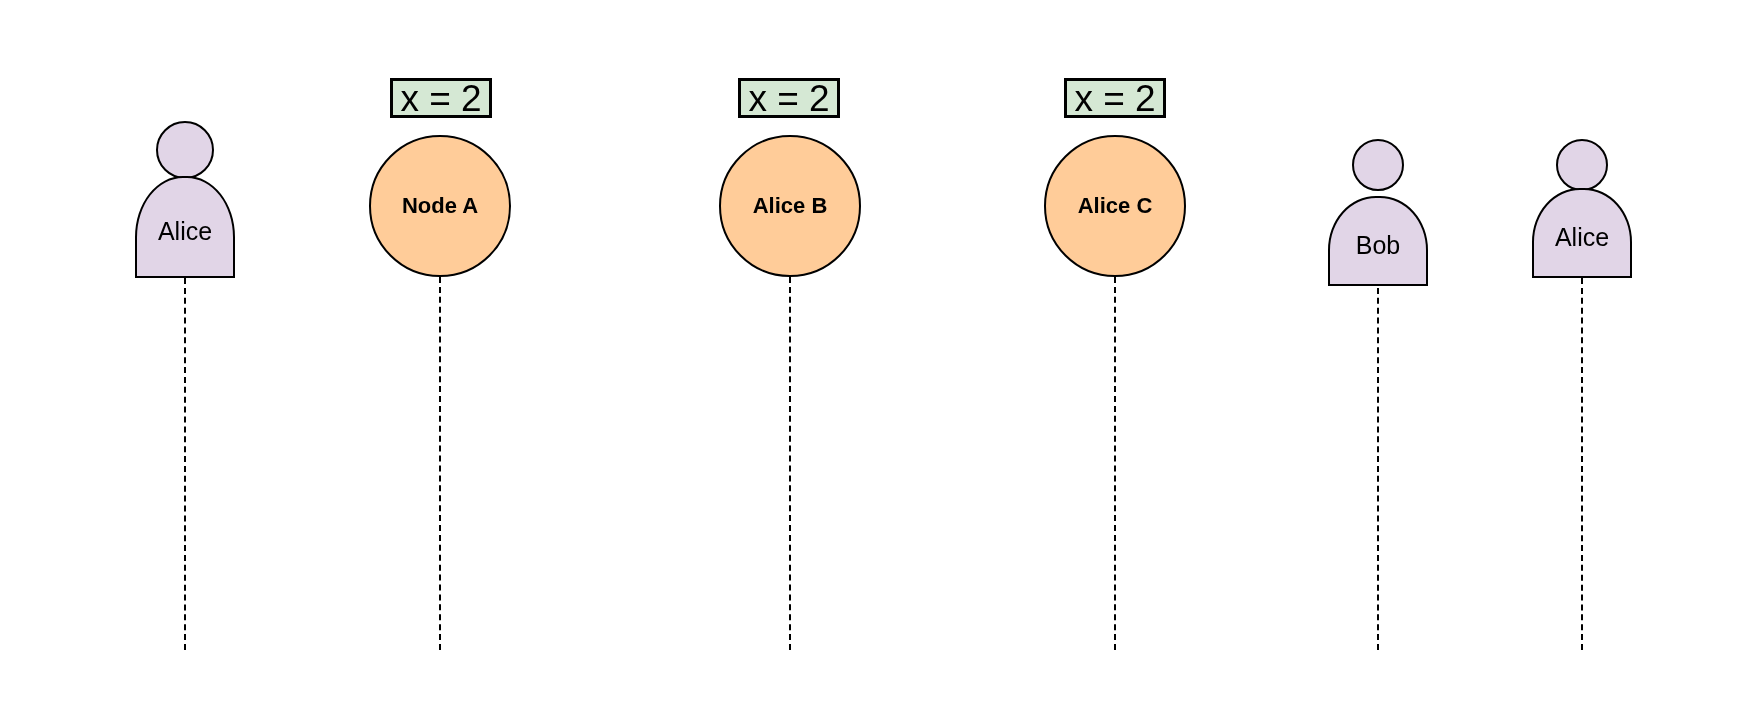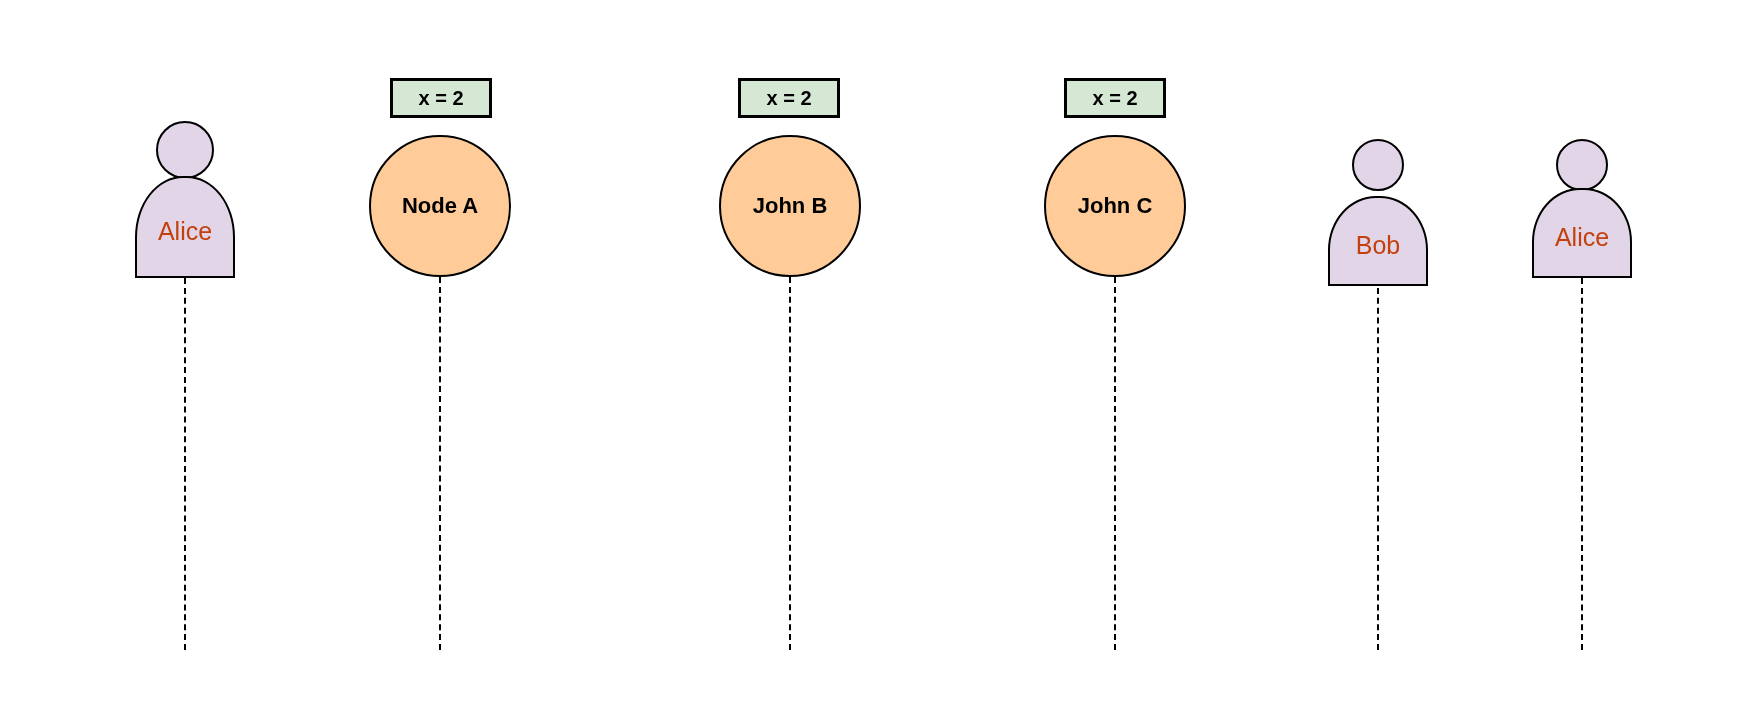--- a/index.html
+++ b/index.html
@@ -49,21 +49,21 @@
     transform: translateX(-50%);
     border: 2.5px solid #000000;
     box-sizing: border-box;
     border-radius: 48% 48% 0 0 / 60% 60% 0 0;
     display: flex;
     align-items: center;
     justify-content: center;
   }
   .actor-label {
     font-size: 25px;
-    color: #c2410c;
+    color: #000000;
     line-height: 1;
     white-space: nowrap;
     transform: translateY(4px);
   }
   
   .node {
     position: absolute;
     transform: translateX(-50%);
     border: 2.5px solid #000000;
     border-radius: 50%;
@@ -82,22 +82,22 @@
   
   .tagbox {
     position: absolute;
     border: 3px solid #000000;
     box-sizing: border-box;
     display: flex;
     align-items: center;
     justify-content: center;
   }
   .tagbox-label {
-    font-size: 20px;
-    font-weight: bold;
+    font-size: 37px;
+    font-weight: normal;
     color: #000000;
     line-height: 1;
     white-space: nowrap;
   }
 </style>
 </head>
 <body>
 
 <div id="canvas" style="width: 1738px; height: 726px; background: rgb(255, 255, 255);">
     <div class="participant" style="left: 185px;">
@@ -114,30 +114,30 @@
       <div class="node" style="width: 142px; height: 142px; top: 135px; left: 0px; background: rgb(255, 204, 153); border-color: rgb(0, 0, 0);">
         <span class="node-label">Node A</span>
       </div>
     </div>
     <div class="tagbox" style="left: 390px; top: 78px; width: 102px; height: 40px; background: rgb(213, 232, 212); border-color: rgb(0, 0, 0);">
       <span class="tagbox-label">x = 2</span>
     </div>
     <div class="participant" style="left: 790px;">
       <div class="lifeline" style="top: 277px; height: 373px; border-left-color: rgb(0, 0, 0);"></div>
       <div class="node" style="width: 142px; height: 142px; top: 135px; left: 0px; background: rgb(255, 204, 153); border-color: rgb(0, 0, 0);">
-        <span class="node-label">John B</span>
+        <span class="node-label">Alice B</span>
       </div>
     </div>
     <div class="tagbox" style="left: 738px; top: 78px; width: 102px; height: 40px; background: rgb(213, 232, 212); border-color: rgb(0, 0, 0);">
       <span class="tagbox-label">x = 2</span>
     </div>
     <div class="participant" style="left: 1115px;">
       <div class="lifeline" style="top: 277px; height: 373px; border-left-color: rgb(0, 0, 0);"></div>
       <div class="node" style="width: 142px; height: 142px; top: 135px; left: 0px; background: rgb(255, 204, 153); border-color: rgb(0, 0, 0);">
-        <span class="node-label">John C</span>
+        <span class="node-label">Alice C</span>
       </div>
     </div>
     <div class="tagbox" style="left: 1064px; top: 78px; width: 102px; height: 40px; background: rgb(213, 232, 212); border-color: rgb(0, 0, 0);">
       <span class="tagbox-label">x = 2</span>
     </div>
     <div class="participant" style="left: 1378px;">
       <div class="lifeline" style="top: 278px; height: 372px; border-left-color: rgb(0, 0, 0);"></div>
       <div class="actor" style="left: 0px; top: 0px;">
         <div class="actor-head" style="width: 52px; height: 52px; top: 139px; background: rgb(225, 213, 231); border-color: rgb(0, 0, 0);"></div>
         <div class="actor-body" style="width: 100px; height: 90px; top: 196px; background: rgb(225, 213, 231); border-color: rgb(0, 0, 0);">

